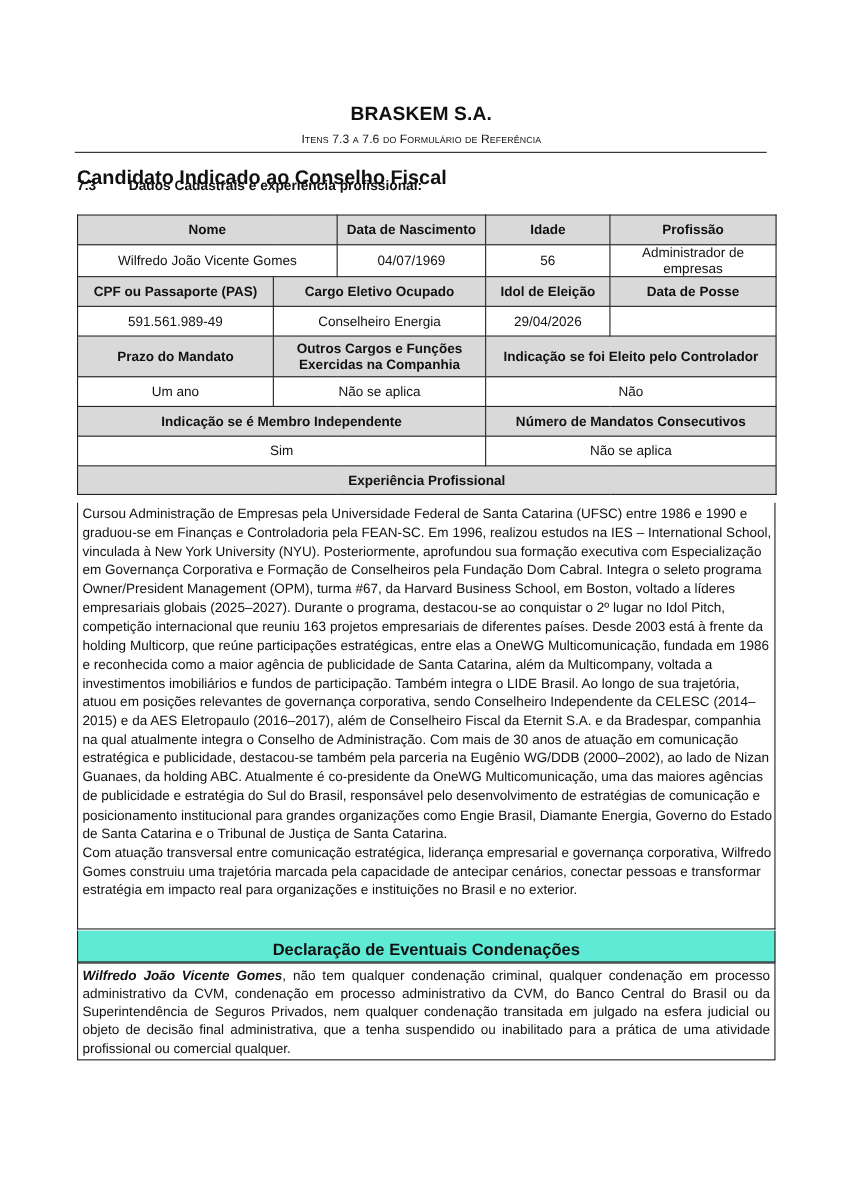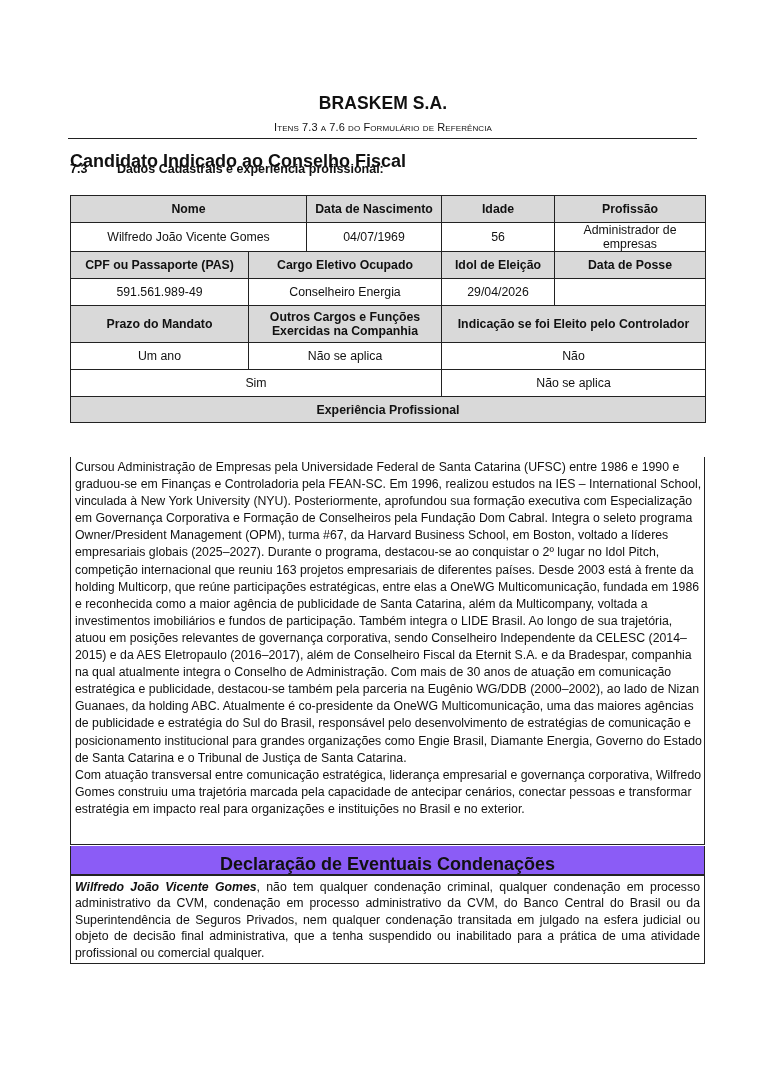--- a/index.html
+++ b/index.html
@@ -47,22 +47,22 @@
     border: 1px solid #222; border-top: none; border-bottom: 1.5px solid #222;
   }
   .exp-text {
     margin: 2px 0 0 4px; width: 628px; font-size: 12.3px; line-height: 17.1px;
     text-align: left; color: #111;
   }
   .exp-text p { margin: 0; }
 
   .decl-head {
     position: absolute; left: 70px; top: 846px; width: 633px; height: 28px;
-    border: 1px solid #222; border-top: none; background: #8b5cf6;
-    font-weight: bold; font-size: 18px; text-align: center; line-height: 36px;
+    border: 1px solid #222; border-top: none; background: #5eead4;
+    font-weight: bold; font-size: 15px; text-align: center; line-height: 36px;
   }
   .decl-body {
     position: absolute; left: 70px; top: 875px; width: 633px; height: 87px;
     border: 1px solid #222; border-top: 1px solid #222;
   }
   .decl-text {
     margin: 3px 4px 0 4px; font-size: 12.3px; line-height: 16.4px; text-align: justify;
   }
   .decl-text b { font-style: italic; }
 </style>
@@ -115,20 +115,24 @@
     <td class="h">Prazo do Mandato</td>
     <td class="h" colspan="2">Outros Cargos e Funções Exercidas na Companhia</td>
     <td class="h" colspan="2">Indicação se foi Eleito pelo Controlador</td>
   </tr>
   <tr class="r28">
     <td>Um ano</td>
     <td colspan="2">Não se aplica</td>
     <td colspan="2">Não</td>
   </tr>
   <tr class="r28">
+    <td class="h" colspan="3">Indicação se é Membro Independente</td>
+    <td class="h" colspan="2">Número de Mandatos Consecutivos</td>
+  </tr>
+  <tr class="r28">
     <td colspan="3">Sim</td>
     <td colspan="2">Não se aplica</td>
   </tr>
   <tr style="height:26px">
     <td class="h" colspan="5" style="height:24px">Experiência Profissional</td>
   </tr>
 </tbody>
   </table>
 
 <div class="exp-box">

